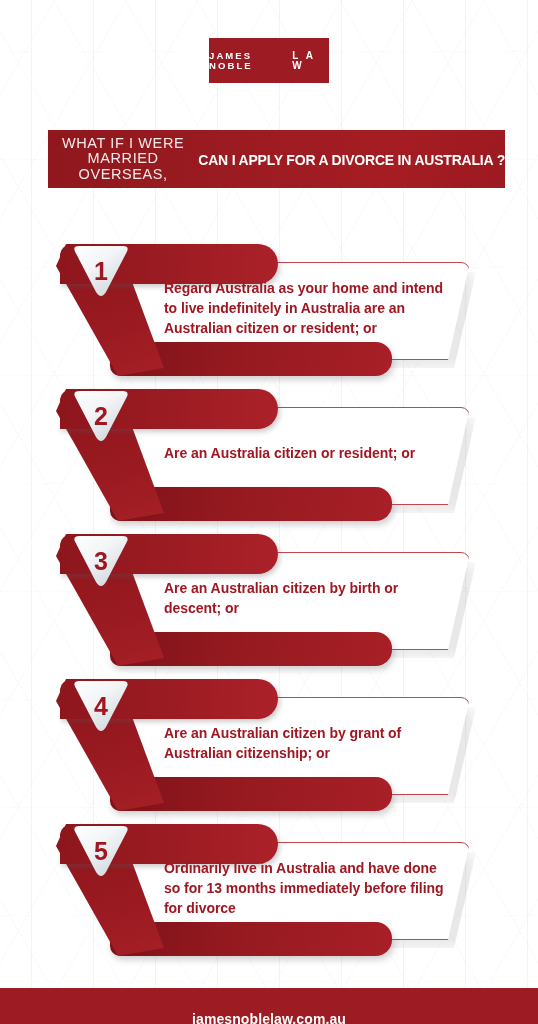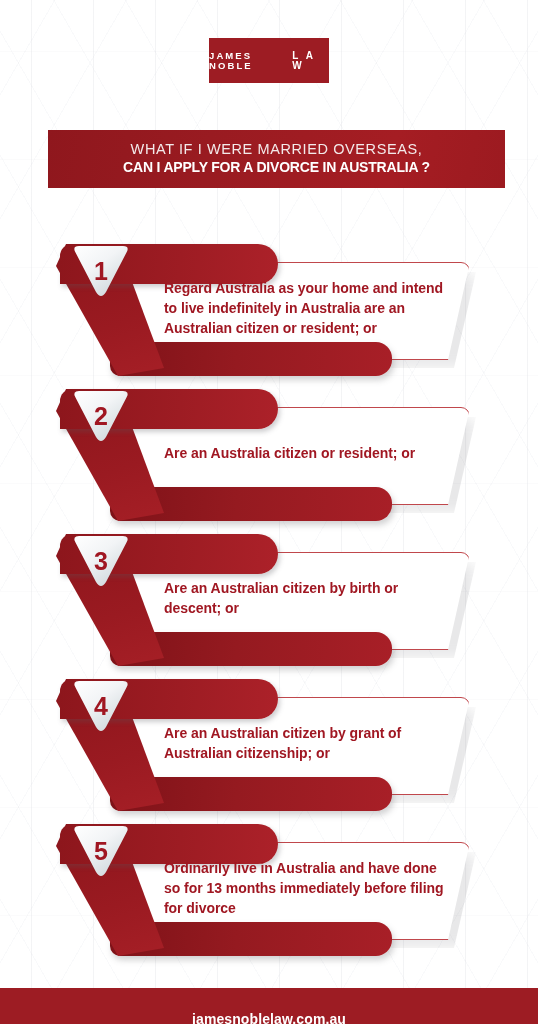--- a/index.html
+++ b/index.html
@@ -81,21 +81,21 @@
 
   
   .banner {
     position: absolute;
     left: 48px;
     top: 130px;
     width: 457px;
     height: 58px;
     background: linear-gradient(100deg, #8f171d 0%, #991b21 35%, #a51d23 75%, #9c1a20 100%);
     display: flex;
-    flex-direction: column;
+    flex-direction: row;
     align-items: center;
     justify-content: center;
   }
   .banner-l1 {
     color: #f3eaea;
     font-size: 14.5px;
     font-weight: normal;
     letter-spacing: .6px;
     line-height: 1.05;
     text-align: center;

